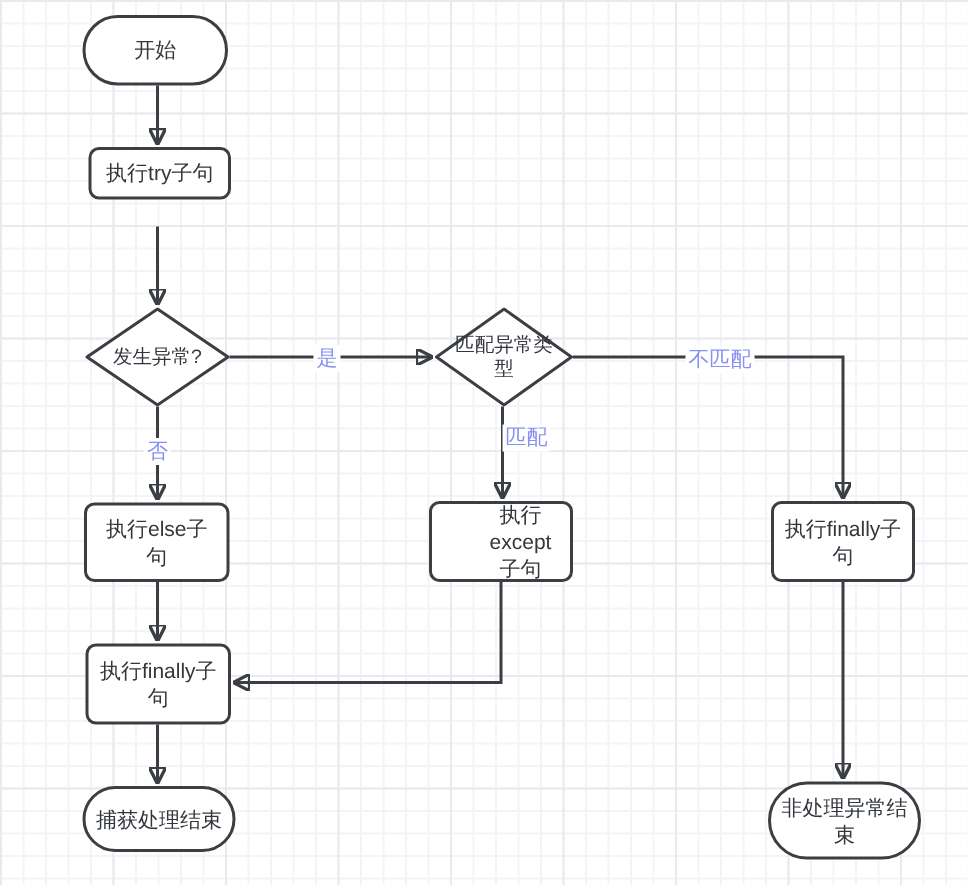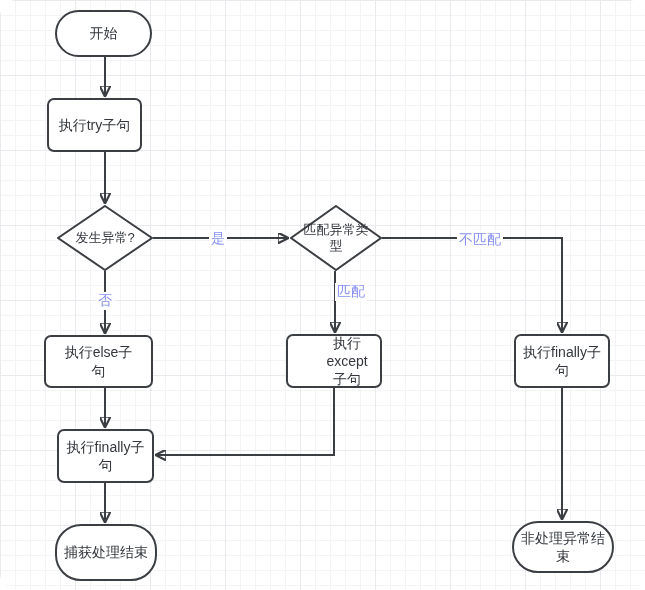--- a/index.html
+++ b/index.html
@@ -6,21 +6,20 @@
   body{font-family:"Liberation Sans","DejaVu Sans",sans-serif;}
   .canvas{
     position:relative;width:645px;height:590px;overflow:hidden;
     background-color:#ffffff;
     background-image:
       linear-gradient(to right, #e9e9ee 1px, transparent 1px),
       linear-gradient(to bottom, #e9e9ee 1px, transparent 1px),
       linear-gradient(to right, #f4f4f7 1px, transparent 1px),
       linear-gradient(to bottom, #f4f4f7 1px, transparent 1px);
     background-size:75px 75px,75px 75px,15px 15px,15px 15px;
-    border-radius:17px;
   }
   svg.wires{position:absolute;left:0;top:0;width:645px;height:590px;z-index:1;}
   svg.wires path{fill:none;stroke:#3b3e42;stroke-width:2;}
   .node{
     position:absolute;z-index:2;box-sizing:border-box;
     display:flex;align-items:center;justify-content:center;
     background:#ffffff;border:2px solid #3b3e42;
     color:#33373c;font-size:14px;line-height:1.3;text-align:center;
   }
   .node span{white-space:pre-line;}
@@ -56,60 +55,60 @@
     <path d="M105 388 L105 426" marker-end="url(#arrow)"></path>
     <path d="M334 388 L334 455 L157 455" marker-end="url(#arrow)"></path>
     <path d="M105 483 L105 521" marker-end="url(#arrow)"></path>
     <path d="M562 388 L562 518" marker-end="url(#arrow)"></path>
   </svg>
 
   <div class="node pill" style="left:55px;top:10px;width:97px;height:47px;">
     <span>开始</span>
   </div>
 
-  <div class="node rect" style="left:47px;top:98px;width:95px;height:54px;">
+  <div class="node rect" style="left:59px;top:98px;width:95px;height:35px;">
     <span>执行try子句</span>
   </div>
 
   <div class="node diamond" style="left:57px;top:205px;width:96px;height:66px;">
     <svg viewBox="0 0 96 66">
       <polygon points="48,1 95,33 48,65 1,33"></polygon>
     </svg>
     <span>发生异常?</span>
   </div>
 
   <div class="node diamond" style="left:290px;top:205px;width:92px;height:66px;">
     <svg viewBox="0 0 92 66">
       <polygon points="46,1 91,33 46,65 1,33"></polygon>
     </svg>
     <span>匹配异常类
 型</span>
   </div>
 
-  <div class="node rect" style="left:44px;top:335px;width:109px;height:53px;">
+  <div class="node rect" style="left:56px;top:335px;width:97px;height:53px;">
     <span>执行else子
 句</span>
   </div>
 
   <div class="node rect" style="left:286px;top:334px;width:96px;height:54px;padding-left:26px;">
     <span>执行except
 子句</span>
   </div>
 
   <div class="node rect" style="left:514px;top:334px;width:96px;height:54px;">
     <span>执行finally子
 句</span>
   </div>
 
   <div class="node rect" style="left:57px;top:429px;width:97px;height:54px;">
     <span>执行finally子
 句</span>
   </div>
 
-  <div class="node pill" style="left:55px;top:524px;width:102px;height:57px;">
+  <div class="node pill" style="left:55px;top:524px;width:102px;height:44px;">
     <span>捕获处理结束</span>
   </div>
 
   <div class="node pill" style="left:512px;top:521px;width:102px;height:52px;align-items:center;">
     <span>非处理异常结
 束</span>
   </div>
 
   <div class="elabel" style="left:218px;top:239px;">是</div>
   <div class="elabel" style="left:105px;top:301px;">否</div>

